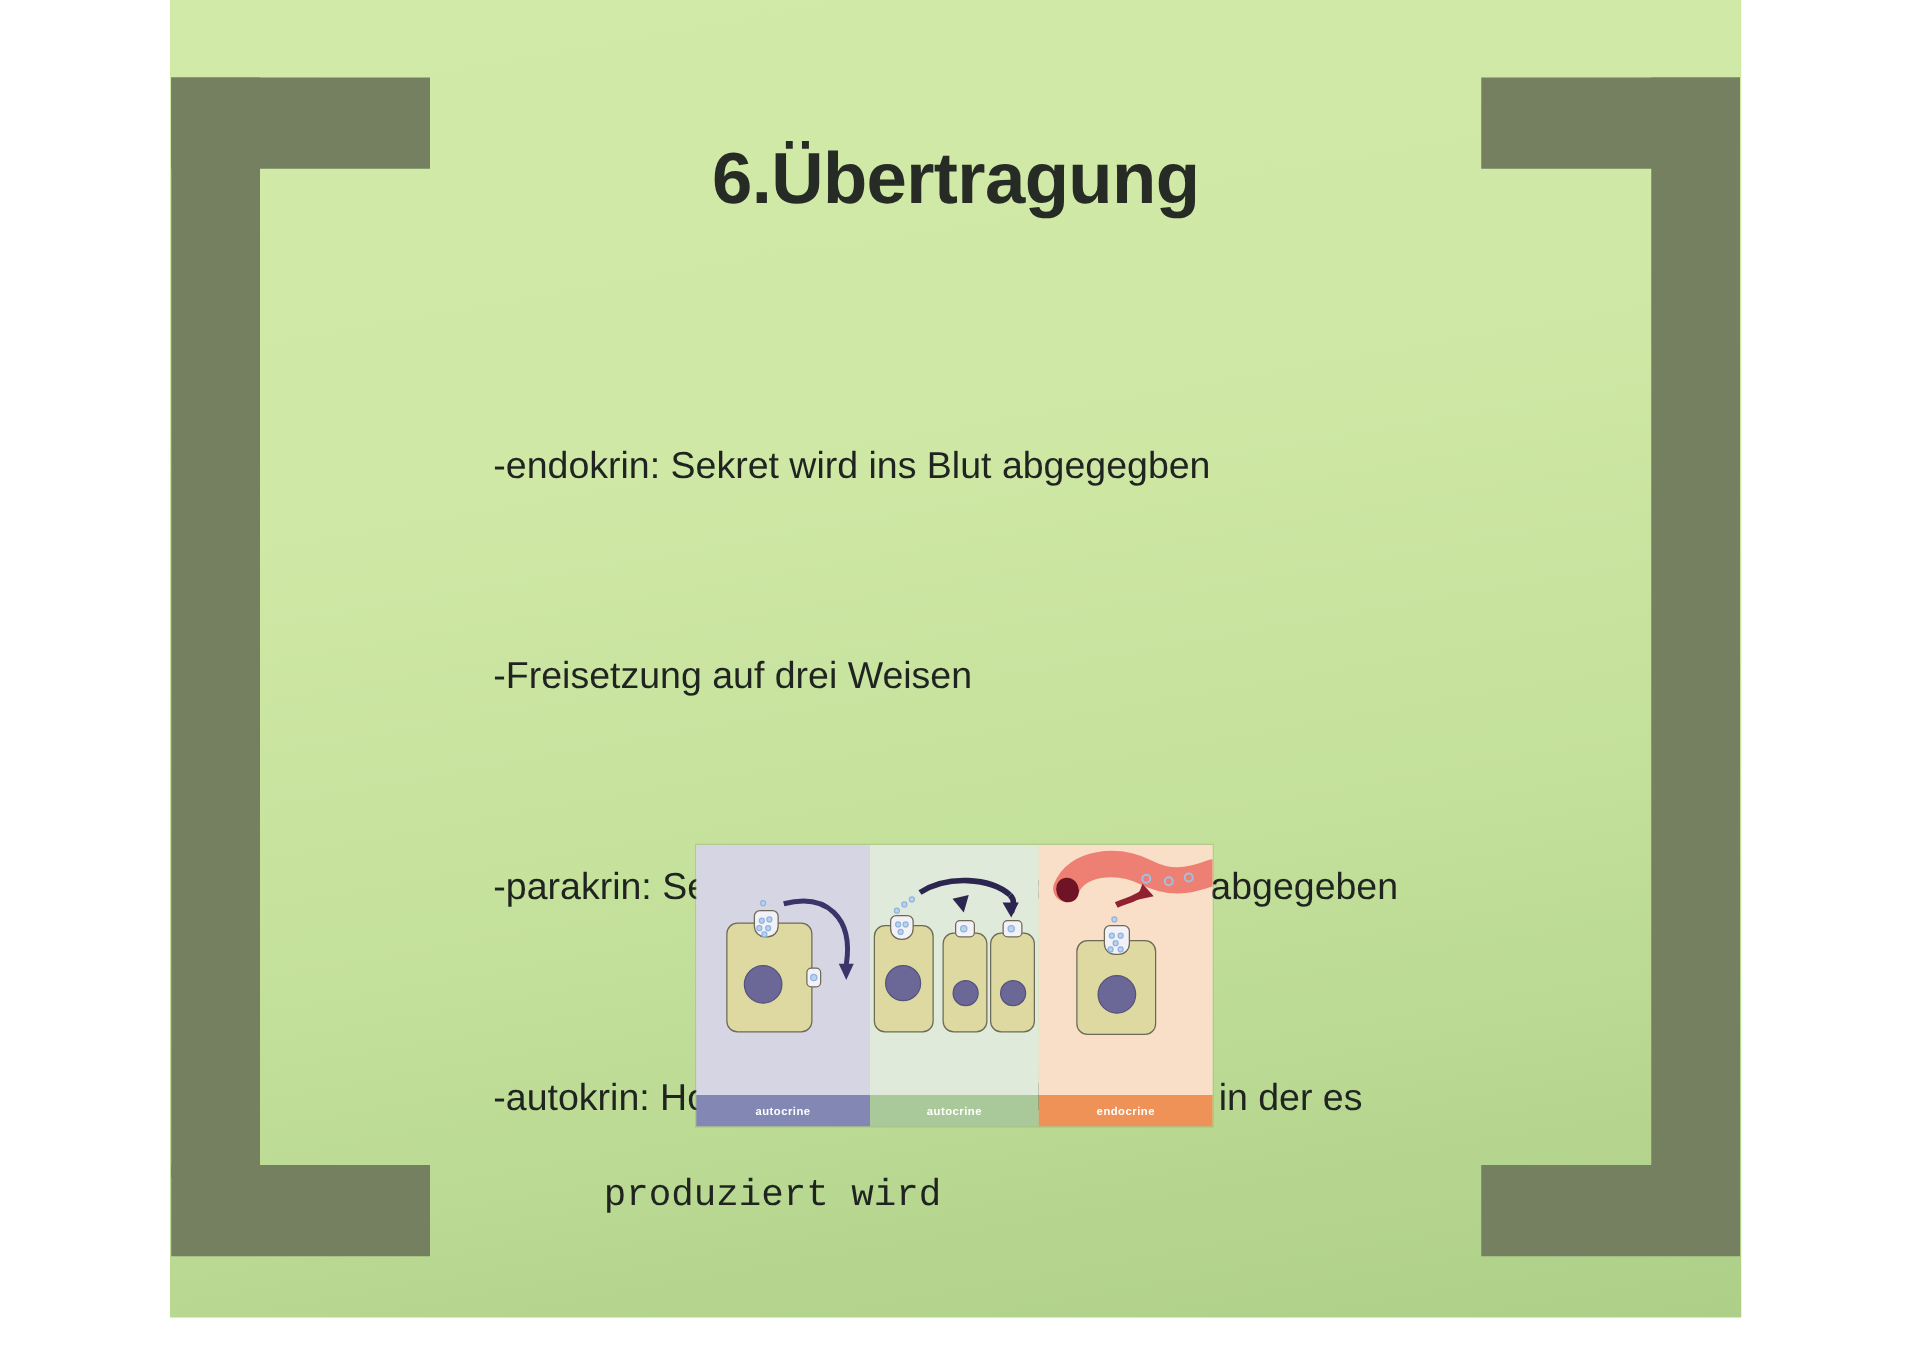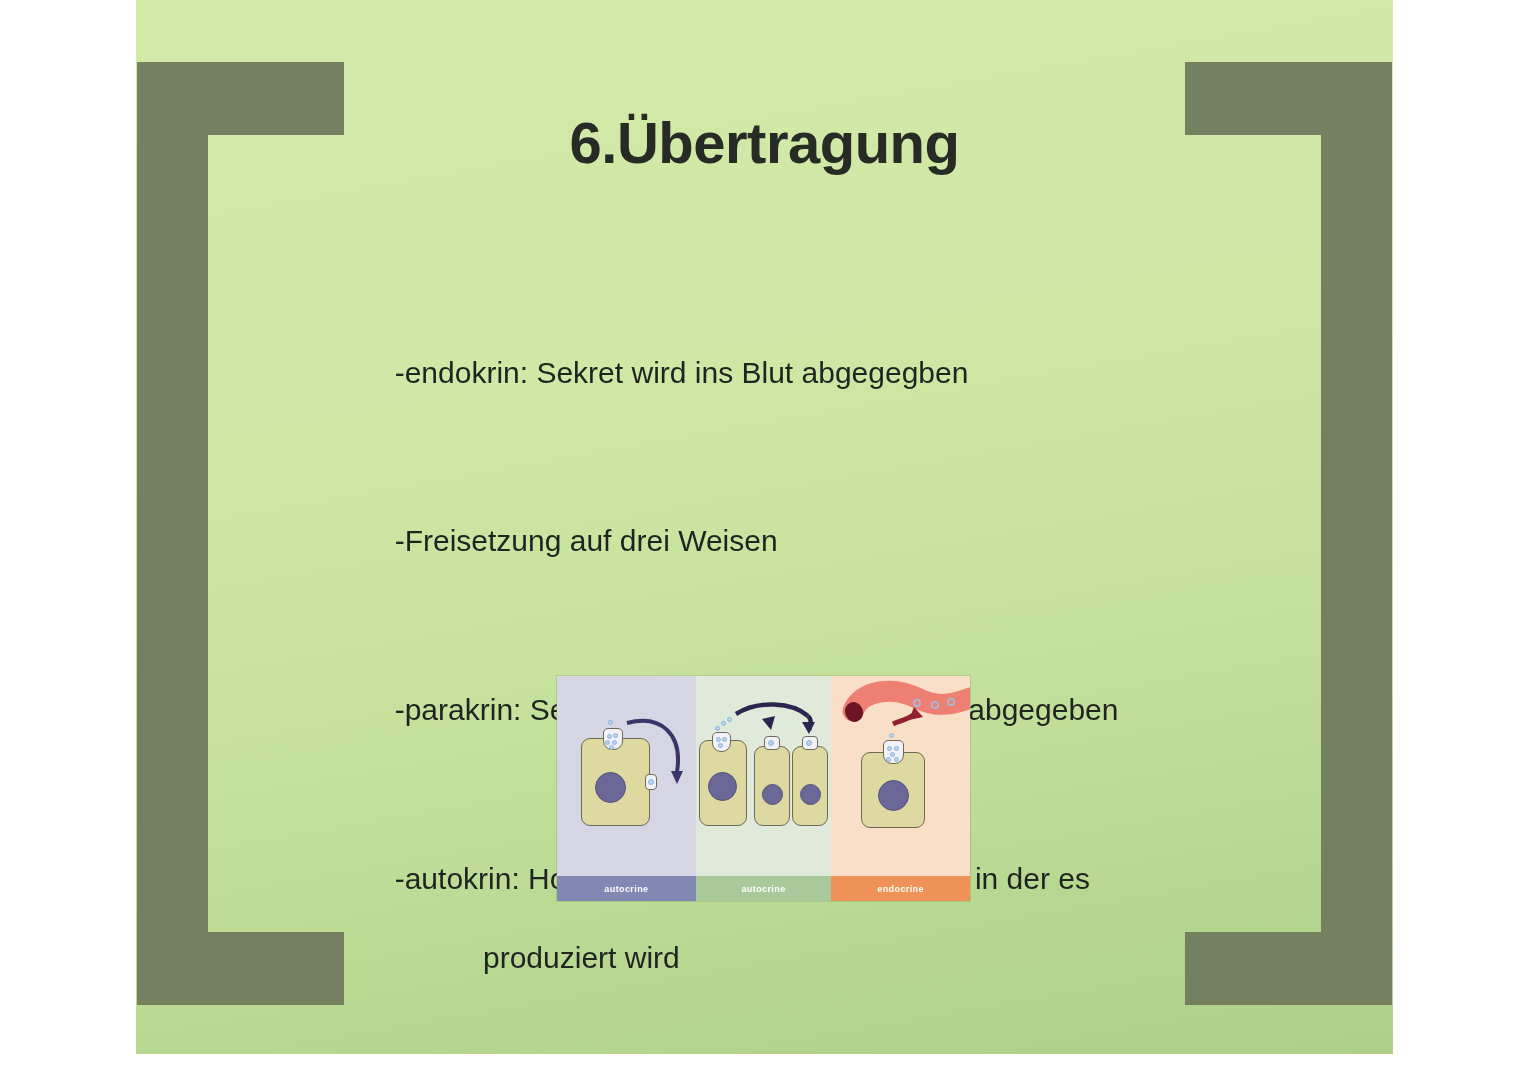--- a/index.html
+++ b/index.html
@@ -86,20 +86,21 @@
     font-size: 30px;
     color: #1f2420;
     line-height: 1.32;
     margin-bottom: 50px;
     white-space: pre-wrap;
   }
   .bullet.last { margin-bottom: 0; }
   .bullet .cont {
     display: block;
     padding-left: 155px;
+    font-family: Liberation Mono, monospace;
   }
 
   
   #figure {
     position: absolute;
     left: 421px;
     top: 676px;
     width: 413px;
     height: 225px;
     display: flex;

